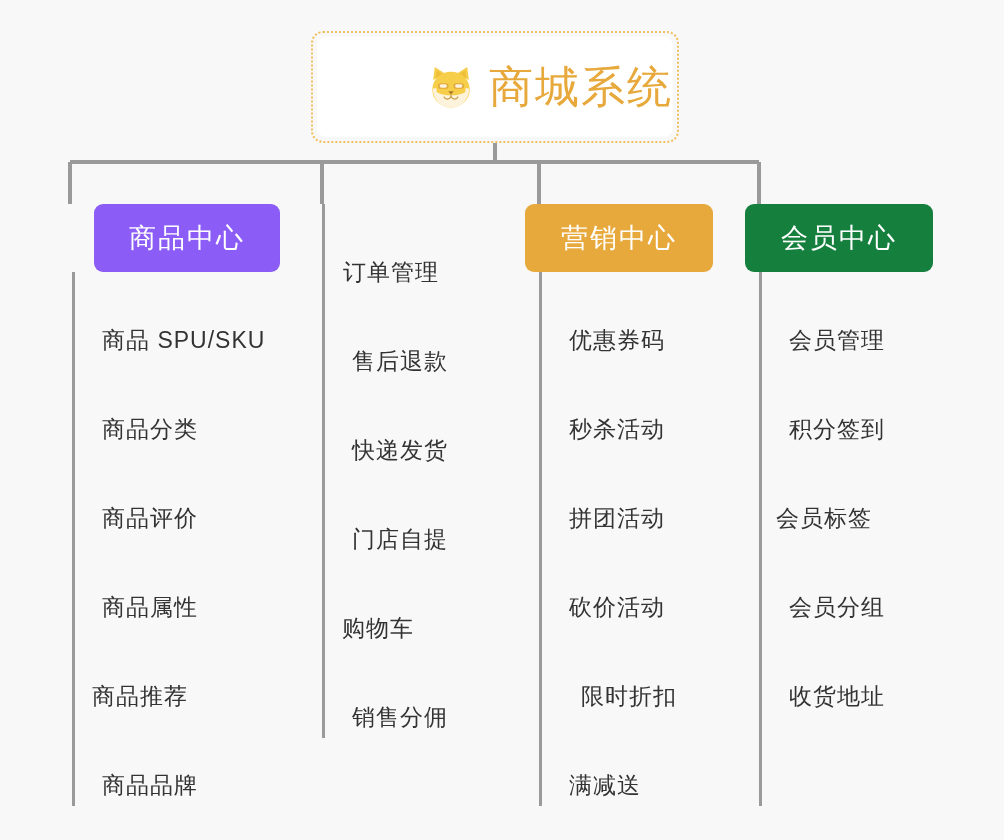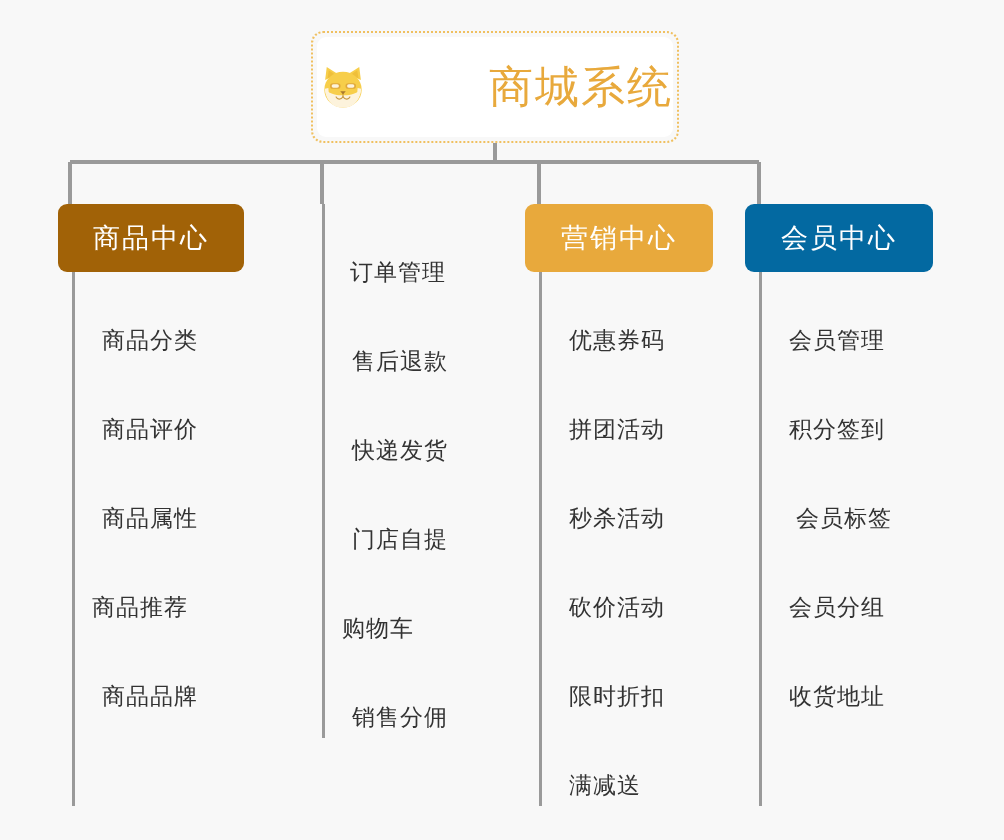--- a/index.html
+++ b/index.html
@@ -33,21 +33,21 @@
     box-sizing: border-box;
     padding: 4px;
   }
   .root-card {
     width: 100%;
     height: 100%;
     background: #ffffff;
     border-radius: 9px;
     display: flex;
     align-items: center;
-    justify-content: space-between;
+    justify-content: flex-end;
     box-sizing: border-box;
   }
   .root-emoji {
     width: 52px;
     height: 52px;
     flex: none;
     margin-right: 12px;
     margin-top: 2px;
   }
   .root-title {
@@ -158,23 +158,26 @@
         <path d="M70 162 L759 162"></path>
         <path d="M70 162 L70 204"></path>
         <path d="M322 162 L322 204"></path>
         <path d="M539 162 L539 204"></path>
         <path d="M759 162 L759 204"></path>
       </g>
   </svg>
 
   <div id="columns-host">
       <div class="column" style="left: 58px; width: 186px;">
-        <div class="cat-header" style="background: #a16207; width: 186px;">商品中心</div>
-        <div class="leaf-list">
-          <div class="trunk" style="left: 14px; height: 534px; background: rgb(154, 154, 154);"></div>
+        <div class="cat-header" style="background: #8b5cf6; width: 186px; margin-left: 36px;">商品中心</div>
+        <div class="leaf-list">
+          <div class="trunk" style="left: 14px; height: 534px; background: rgb(154, 154, 154);"></div>
+          <div class="leaf-item">
+            <div class="leaf-label" style="margin-left: 14px;">商品 SPU/SKU</div>
+          </div>
           <div class="leaf-item">
             <div class="leaf-label" style="margin-left: 14px;">商品分类</div>
           </div>
           <div class="leaf-item">
             <div class="leaf-label" style="margin-left: 14px;">商品评价</div>
           </div>
           <div class="leaf-item">
             <div class="leaf-label" style="margin-left: 14px;">商品属性</div>
           </div>
           <div class="leaf-item">
@@ -182,21 +185,21 @@
           </div>
           <div class="leaf-item">
             <div class="leaf-label" style="margin-left: 14px;">商品品牌</div>
           </div>
         </div>
       </div>
       <div class="column" style="left: 308px; width: 186px;">
         <div class="leaf-list">
           <div class="trunk" style="left: 14px; height: 534px; background: rgb(154, 154, 154);"></div>
           <div class="leaf-item">
-            <div class="leaf-label" style="margin-left: 12px;">订单管理</div>
+            <div class="leaf-label" style="margin-left: 5px;">订单管理</div>
           </div>
           <div class="leaf-item">
             <div class="leaf-label" style="margin-left: 14px;">售后退款</div>
           </div>
           <div class="leaf-item">
             <div class="leaf-label" style="margin-left: 14px;">快递发货</div>
           </div>
           <div class="leaf-item">
             <div class="leaf-label" style="margin-left: 14px;">门店自提</div>
           </div>
@@ -209,48 +212,48 @@
         </div>
       </div>
       <div class="column" style="left: 525px; width: 188px;">
         <div class="cat-header" style="background: rgb(232, 169, 60); width: 188px;">营销中心</div>
         <div class="leaf-list">
           <div class="trunk" style="left: 14px; height: 534px; background: rgb(154, 154, 154);"></div>
           <div class="leaf-item">
             <div class="leaf-label" style="margin-left: 14px;">优惠券码</div>
           </div>
           <div class="leaf-item">
+            <div class="leaf-label" style="margin-left: 14px;">秒杀活动</div>
+          </div>
+          <div class="leaf-item">
             <div class="leaf-label" style="margin-left: 14px;">拼团活动</div>
           </div>
           <div class="leaf-item">
-            <div class="leaf-label" style="margin-left: 14px;">秒杀活动</div>
-          </div>
-          <div class="leaf-item">
             <div class="leaf-label" style="margin-left: 14px;">砍价活动</div>
           </div>
           <div class="leaf-item">
-            <div class="leaf-label" style="margin-left: 14px;">限时折扣</div>
+            <div class="leaf-label" style="margin-left: 26px;">限时折扣</div>
           </div>
           <div class="leaf-item">
             <div class="leaf-label" style="margin-left: 14px; margin-top: 47px;">满减送</div>
           </div>
         </div>
       </div>
       <div class="column" style="left: 745px; width: 188px;">
-        <div class="cat-header" style="background: #0369a1; width: 188px;">会员中心</div>
+        <div class="cat-header" style="background: #15803d; width: 188px;">会员中心</div>
         <div class="leaf-list">
           <div class="trunk" style="left: 14px; height: 534px; background: rgb(154, 154, 154);"></div>
           <div class="leaf-item">
             <div class="leaf-label" style="margin-left: 14px;">会员管理</div>
           </div>
           <div class="leaf-item">
             <div class="leaf-label" style="margin-left: 14px;">积分签到</div>
           </div>
           <div class="leaf-item">
-            <div class="leaf-label" style="margin-left: 26px; padding-left: 25px;">会员标签</div>
+            <div class="leaf-label" style="margin-left: 6px; padding-left: 25px;">会员标签</div>
           </div>
           <div class="leaf-item">
             <div class="leaf-label" style="margin-left: 14px;">会员分组</div>
           </div>
           <div class="leaf-item">
             <div class="leaf-label" style="margin-left: 14px;">收货地址</div>
           </div>
         </div>
       </div>
     </div>

